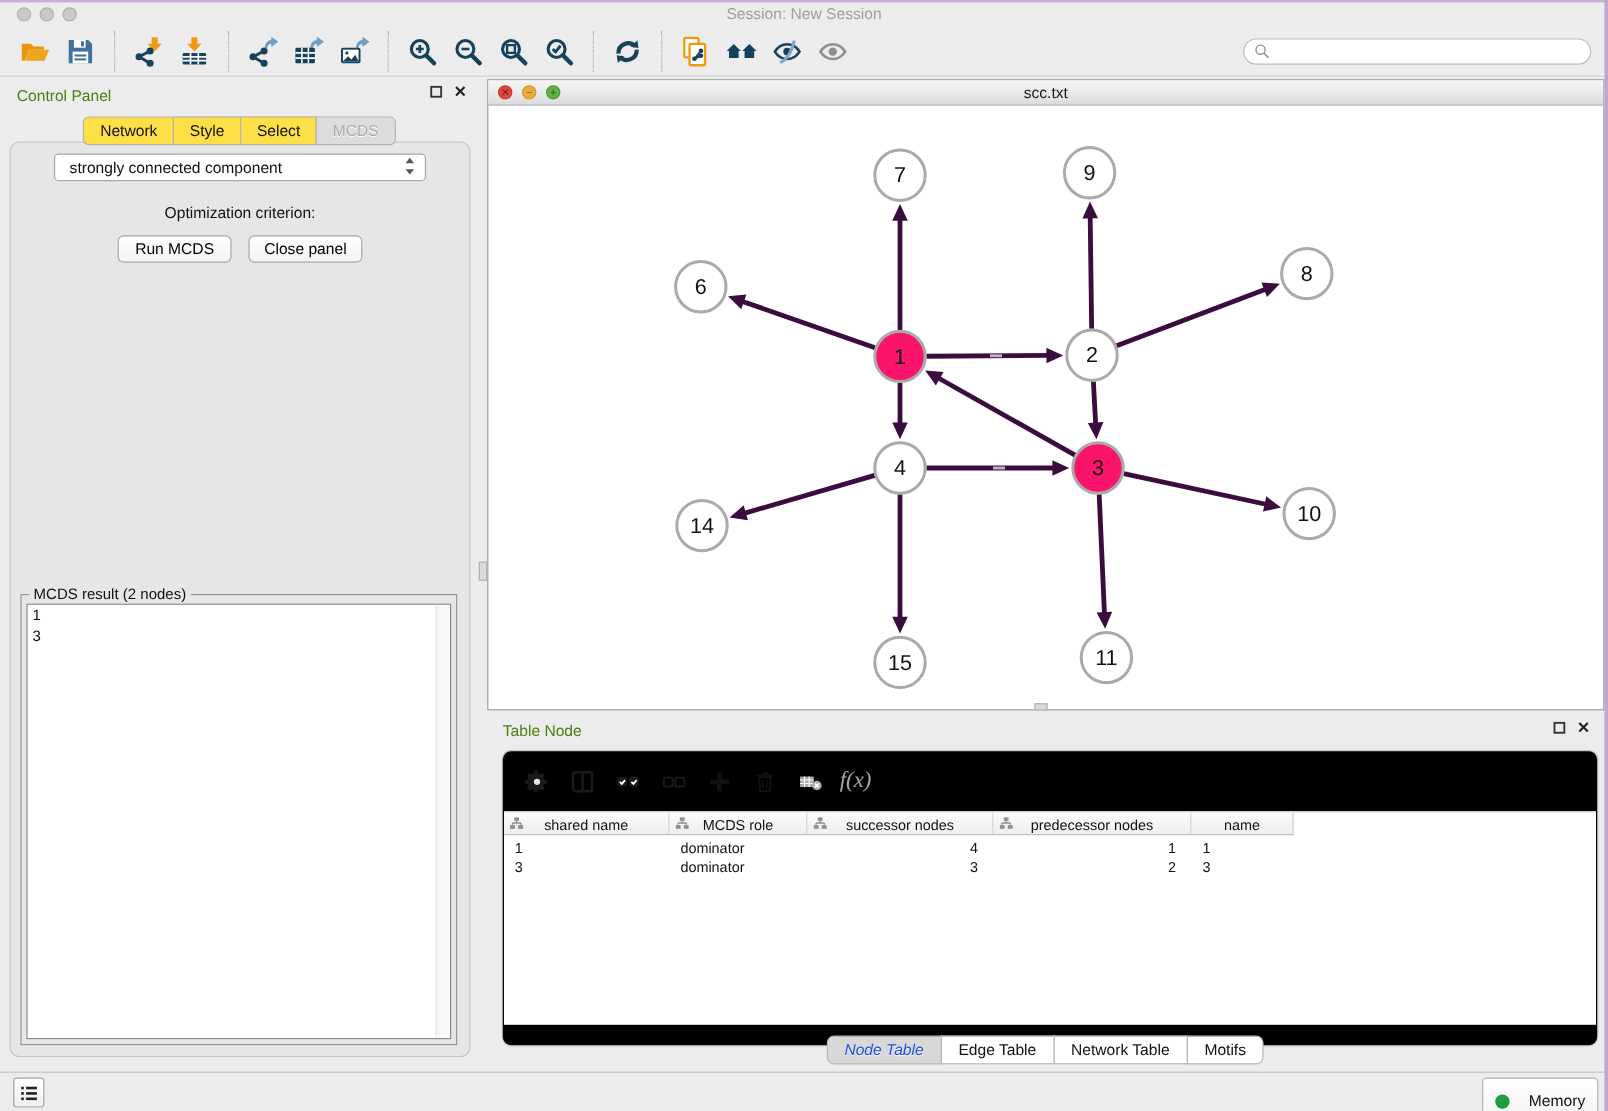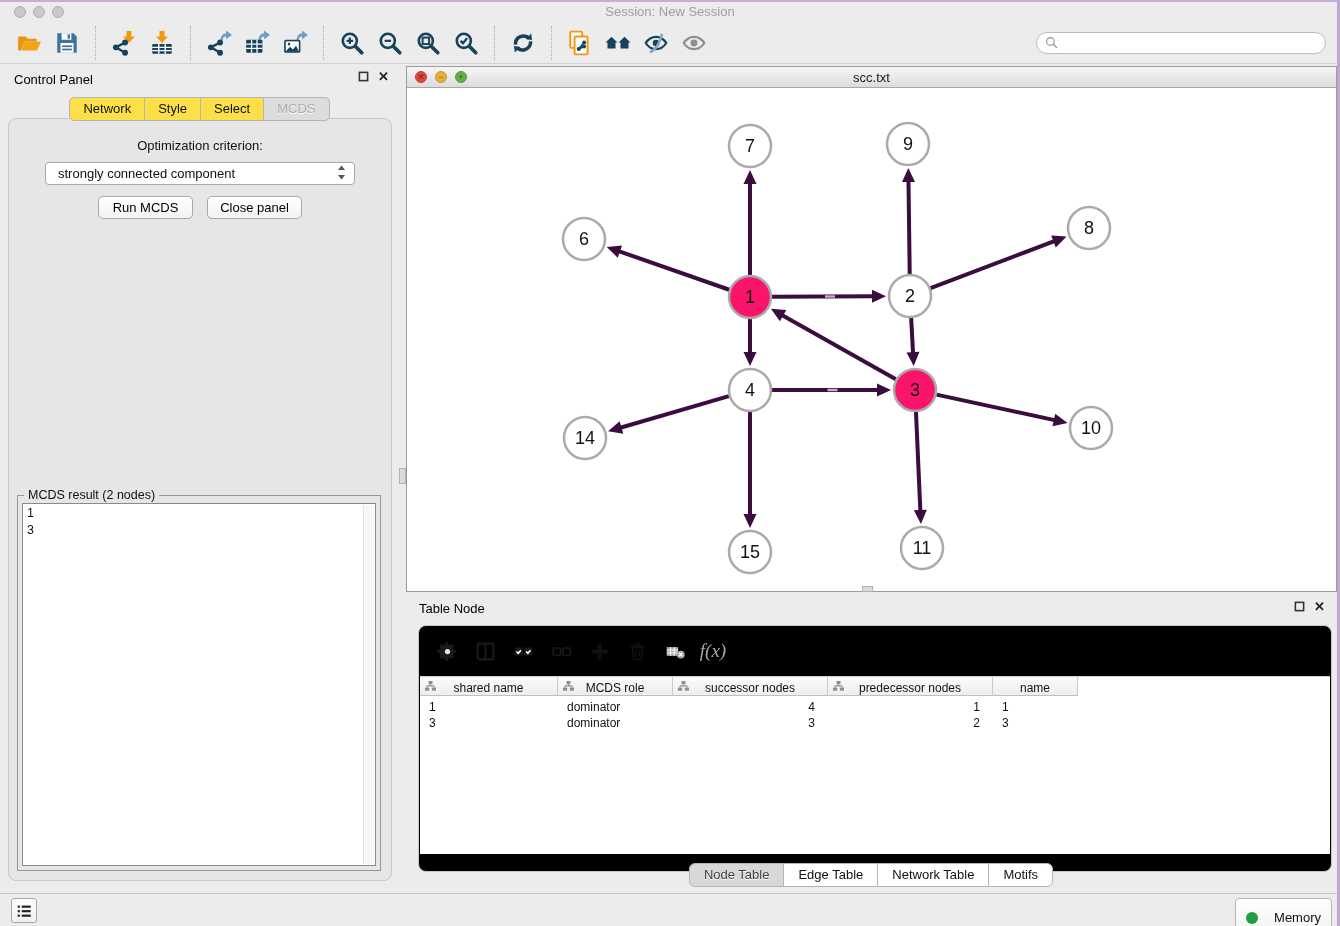--- a/index.html
+++ b/index.html
@@ -17,21 +17,21 @@
 
   #main-toolbar { position:absolute; left:0; top:22px; width:100%; height:42px; background:#ECECEC; border-bottom:1px solid #D4D4D4; display:flex; align-items:center; padding:0 14px 0 10px; }
   .tb-btn { width:32px; height:32px; display:flex; align-items:center; justify-content:center; margin:0 3px; }
   .tb-btn svg { width:26px; height:26px; }
   .tb-sep { width:1px; height:34px; border-left:1px dotted #A9A9A9; margin:0 9px; }
   #search-box { margin-left:auto; width:290px; height:22px; background:#fff; border:1px solid #BDBDBD; border-radius:11px; display:flex; align-items:center; padding:0 8px; }
   #search-box svg { width:13px; height:13px; margin-right:5px; flex:none; }
   #search-input { border:none; outline:none; flex:1; font-size:12px; background:transparent; font-family:"Liberation Sans",sans-serif; }
 
   
-  .panel-header-title { font-size:13px; color:#000000; }
+  .panel-header-title { font-size:13px; color:#4d7c0f; }
   .panel-icons { position:absolute; top:5px; display:flex; gap:9px; align-items:center; }
   .float-ic svg { width:11px; height:11px; display:block; }
   .close-ic { font-weight:bold; font-size:13px; color:#222; line-height:11px; }
 
   
   #control-panel { position:absolute; left:3px; top:66px; width:394px; bottom:33px; }
   #cp-title { position:absolute; left:11px; top:6px; }
   #cp-icons { right:8px; }
   #cp-tabs { position:absolute; top:31px; left:0; right:0; display:flex; justify-content:center; z-index:2; }
   .cp-tab { padding:3px 13px 4px; background:#fde047; border:1px solid #B5B5B5; margin-left:-1px; font-size:13px; }
@@ -72,21 +72,21 @@
   #tp-table { position:absolute; top:50px; left:1px; right:1px; bottom:17px; background:#fff; overflow:hidden; border-top:1px solid #CFCFCF; }
   #tp-header { display:flex; height:19px; }
   .th-cell { position:relative; background:linear-gradient(#FBFBFB,#EEEEEE); border-right:1px solid #C9C9C9; border-bottom:1px solid #BFBFBF; font-size:12px; display:flex; align-items:flex-end; justify-content:center; }
   .th-cell svg { position:absolute; left:5px; top:4px; width:11px; height:11px; }
   .tr-row { display:flex; height:16px; font-size:12px; }
   .td-cell { overflow:hidden; white-space:nowrap; }
   #tp-tabs { position:absolute; bottom:6px; left:0; right:0; display:flex; justify-content:center; z-index:3; }
   .tp-tab { padding:3px 14px 4px; background:#fff; border:1px solid #B5B5B5; margin-left:-1px; font-size:13px; }
   .tp-tab:first-child { border-top-left-radius:6px; border-bottom-left-radius:6px; }
   .tp-tab:last-child  { border-top-right-radius:6px; border-bottom-right-radius:6px; }
-  .tp-tab.selected { background:#D8D8D8; color:#404040; text-shadow:0 1px 0 #fff; }
+  .tp-tab.selected { background:#D8D8D8; color:#1d4ed8; text-shadow:0 1px 0 #fff;font-style:italic; }
 
   
   #status-bar { position:absolute; left:0; bottom:0; width:100%; height:33px; background:#ECECEC; border-top:1px solid #C4C4C4; }
   #list-button { position:absolute; left:11px; top:4px; width:26px; height:25px; background:linear-gradient(#FDFDFD,#F0F0F0); border:1px solid #A8A8A8; border-radius:3px; display:flex; align-items:center; justify-content:center; }
   #memory-button { position:absolute; right:8px; top:4px; height:39px; background:linear-gradient(#FFFFFF,#F1F1F1); border:1px solid #B5B5B5; border-radius:4px; display:flex; align-items:center; padding:0 10px; font-size:13px; gap:16px; }
   #memory-dot { width:12px; height:12px; border-radius:50%; background:#1E9E3E; }
 </style>
 </head>
 <body>
 
@@ -263,28 +263,28 @@
       </span>
     <span class="close-ic">✕</span>
   </div>
   <div id="cp-tabs">
       <div class="cp-tab">Network</div>
       <div class="cp-tab">Style</div>
       <div class="cp-tab">Select</div>
       <div class="cp-tab selected">MCDS</div>
     </div>
   <div id="cp-body">
-    <div id="opt-label">Optimization criterion:</div>
     <div id="criterion-select">
       <span>strongly connected component</span>
       <span class="stepper"><svg width="9" height="15" viewBox="0 0 9 15">
             <path d="M4.5 0.5 8 5H1z" fill="#555"></path>
             <path d="M4.5 14.5 1 10h7z" fill="#555"></path>
           </svg></span>
     </div>
+    <div id="opt-label">Optimization criterion:</div>
     <div class="cp-buttons">
       <button class="cp-btn">Run MCDS</button>
       <button class="cp-btn">Close panel</button>
     </div>
     <div id="result-group">
       <div id="result-legend">MCDS result (2 nodes)</div>
       <div id="result-text"><span id="result-lines">1
 3</span>
         <div id="result-scroll"></div>
       </div>

